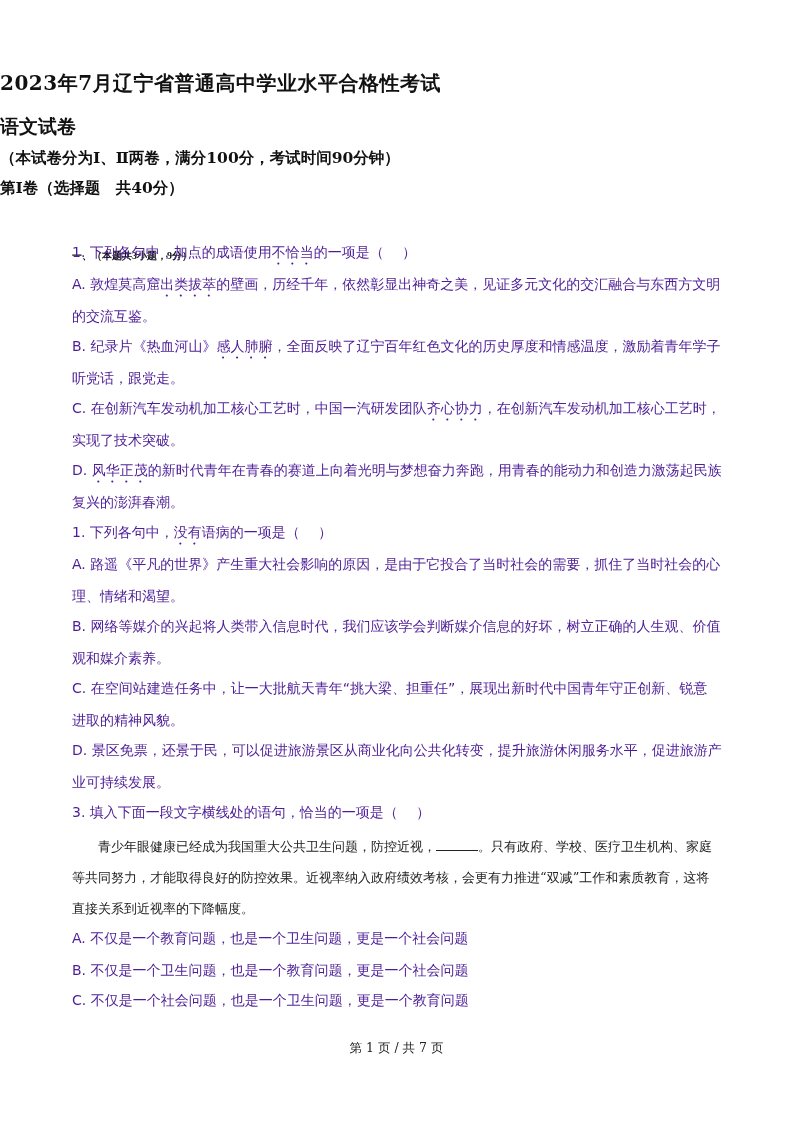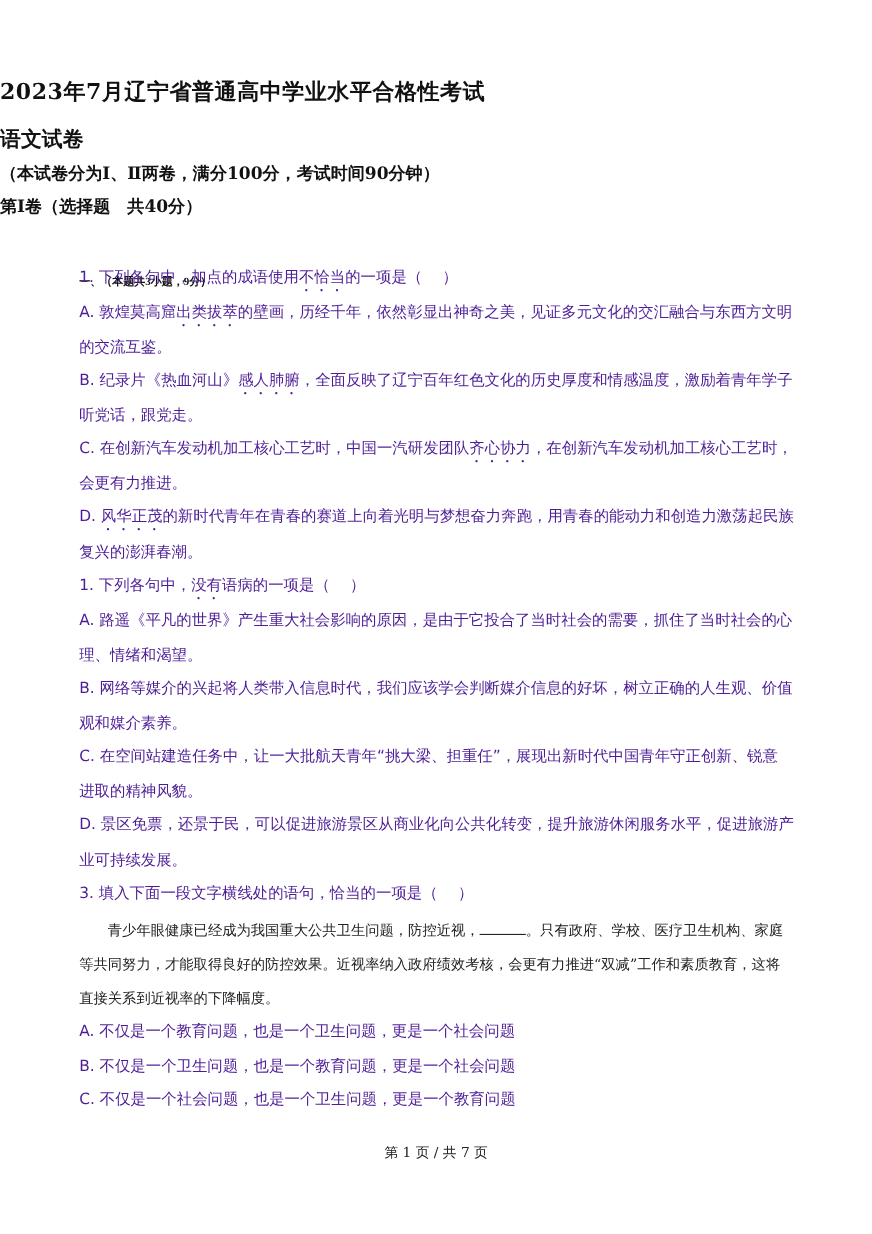--- a/index.html
+++ b/index.html
@@ -56,21 +56,21 @@
     <span>A. 敦煌莫高窟</span><span class="dot">出类拔萃</span><span>的壁画，历经千年，依然彰显出神奇之美，见证多元文化的交汇融合与东西方文明</span>
   </div>
   <div class="line" style="top:307px">的交流互鉴。</div>
   <div class="line" style="top:337px">
     <span>B. 纪录片《热血河山》</span><span class="dot">感人肺腑</span><span>，全面反映了辽宁百年红色文化的历史厚度和情感温度，激励着青年学子</span>
   </div>
   <div class="line" style="top:369px">听党话，跟党走。</div>
   <div class="line" style="top:399px">
     <span>C. 在创新汽车发动机加工核心工艺时，中国一汽研发团队</span><span class="dot">齐心协力</span><span>，在创新汽车发动机加工核心工艺时，</span>
   </div>
-  <div class="line" style="top:431px">会更有力推进。</div>
+  <div class="line" style="top:431px">实现了技术突破。</div>
   <div class="line" style="top:461px">
     <span>D. </span><span class="dot">风华正茂</span><span>的新时代青年在青春的赛道上向着光明与梦想奋力奔跑，用青春的能动力和创造力激荡起民族</span>
   </div>
   <div class="line" style="top:493px">复兴的澎湃春潮。</div>
 
   <div class="line" style="top:523px">
     <span>1. 下列各句中，</span><span class="dot">没有</span><span>语病的一项是（　 ）</span>
   </div>
   <div class="line" style="top:555px">A. 路遥《平凡的世界》产生重大社会影响的原因，是由于它投合了当时社会的需要，抓住了当时社会的心</div>
   <div class="line" style="top:587px">理、情绪和渴望。</div>

